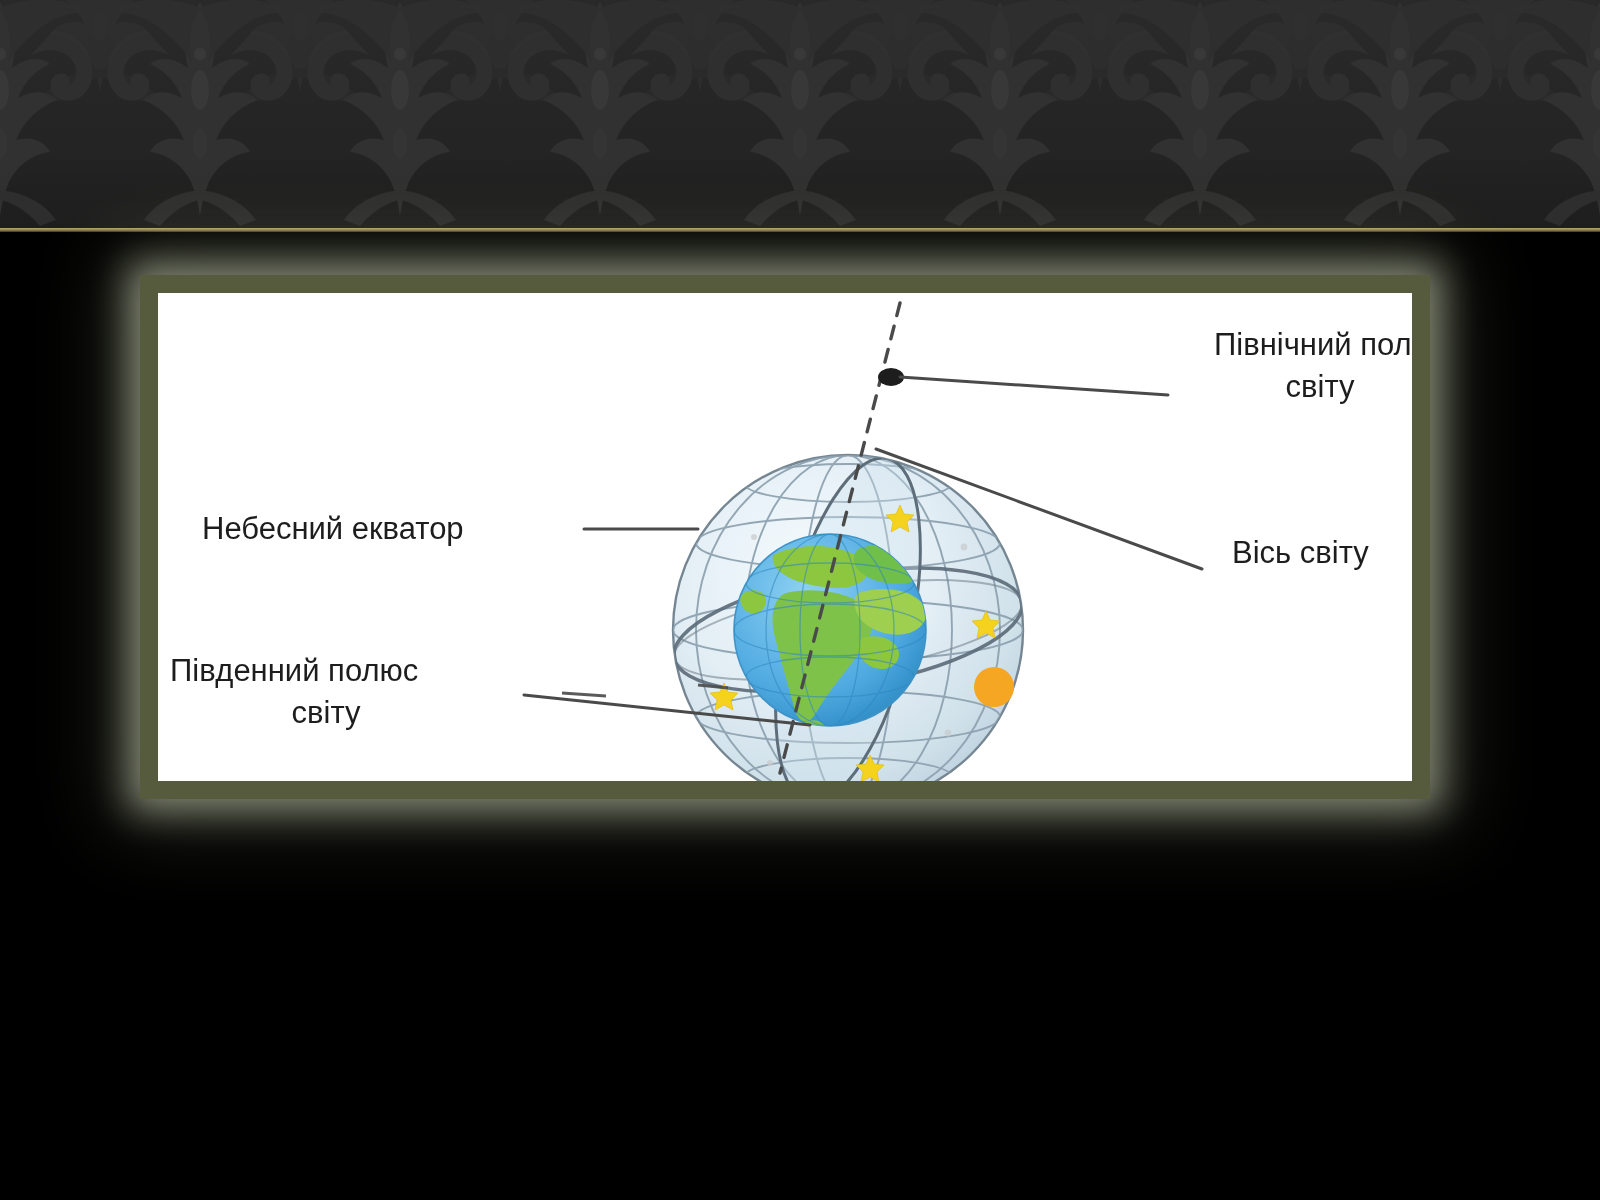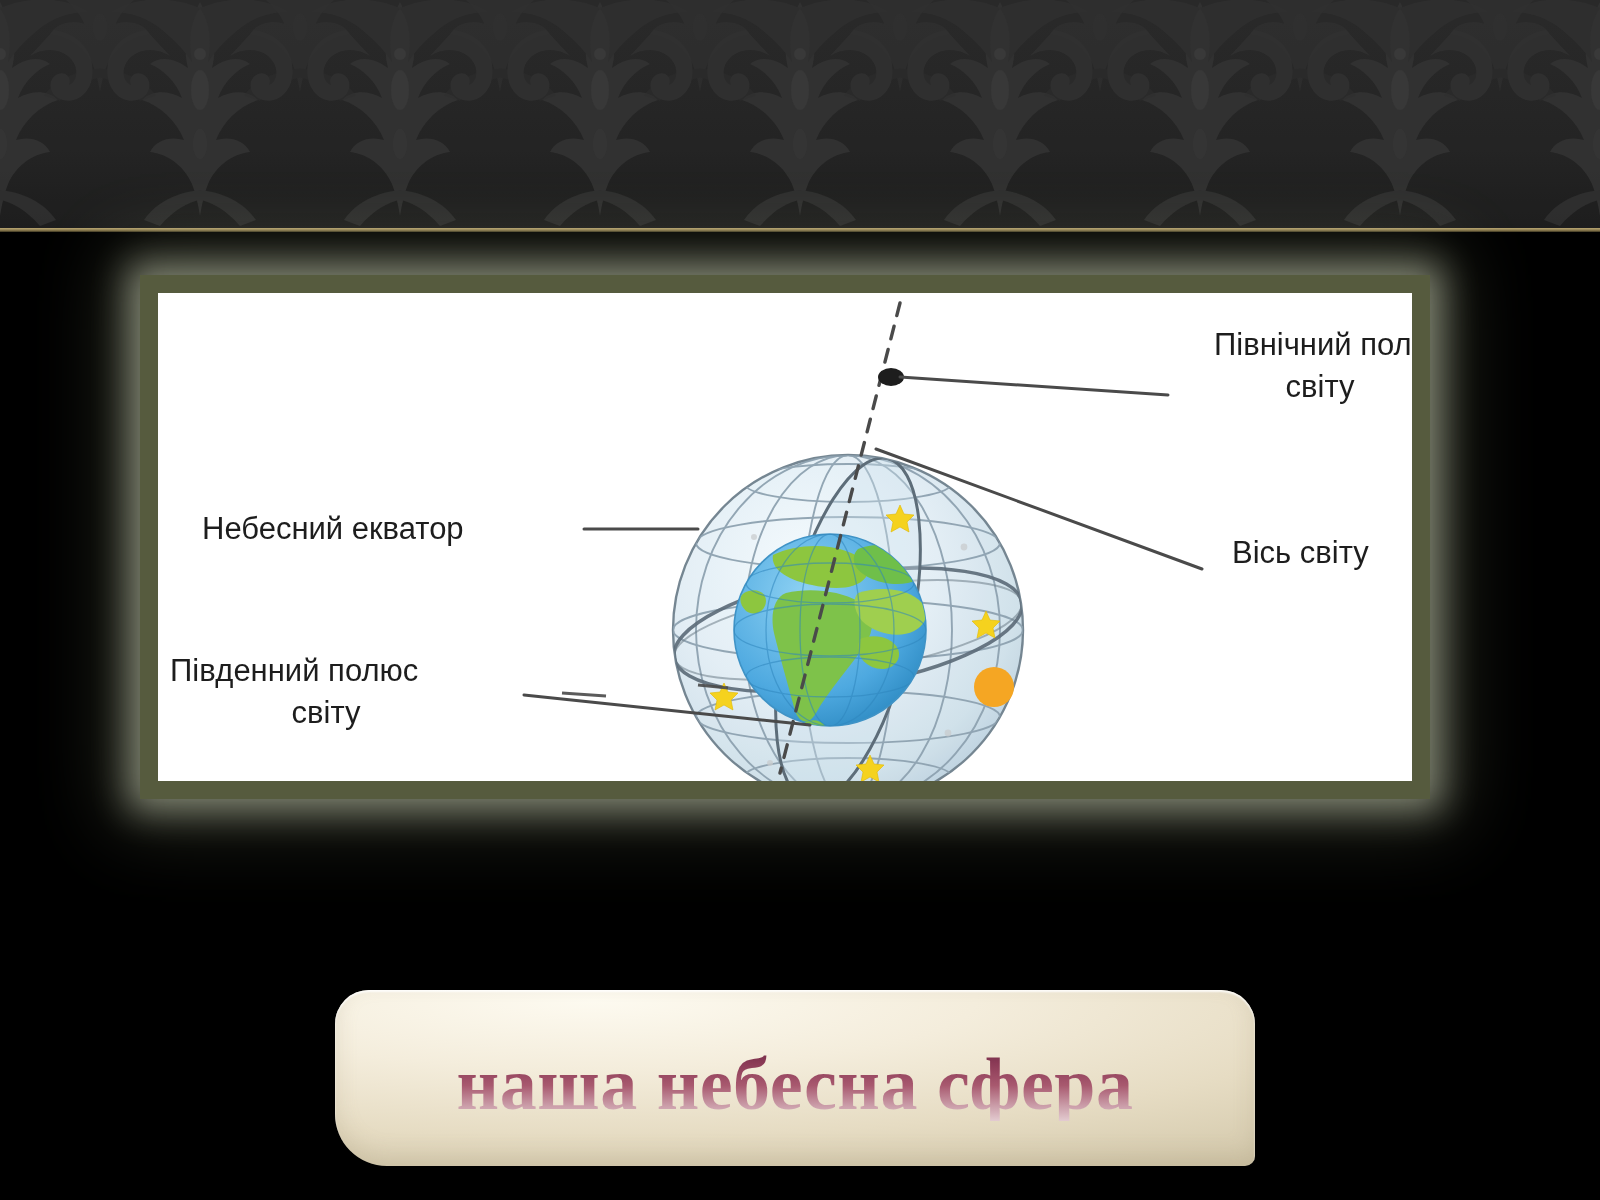--- a/index.html
+++ b/index.html
@@ -280,17 +280,14 @@
 
         <text class="dlabel" x="44" y="246">Небесний екватор</text>
 
         <text class="dlabel" x="12" y="388">Південний полюс</text>
         <text class="dlabel" x="168" y="430" text-anchor="middle">світу</text>
       </svg>
 
     </div>
   </div>
 
-  <div id="caption-banner">
-    <div id="caption-text">наша небесна сфера</div>
-  </div>
 
 </div>
 
 </body></html>

